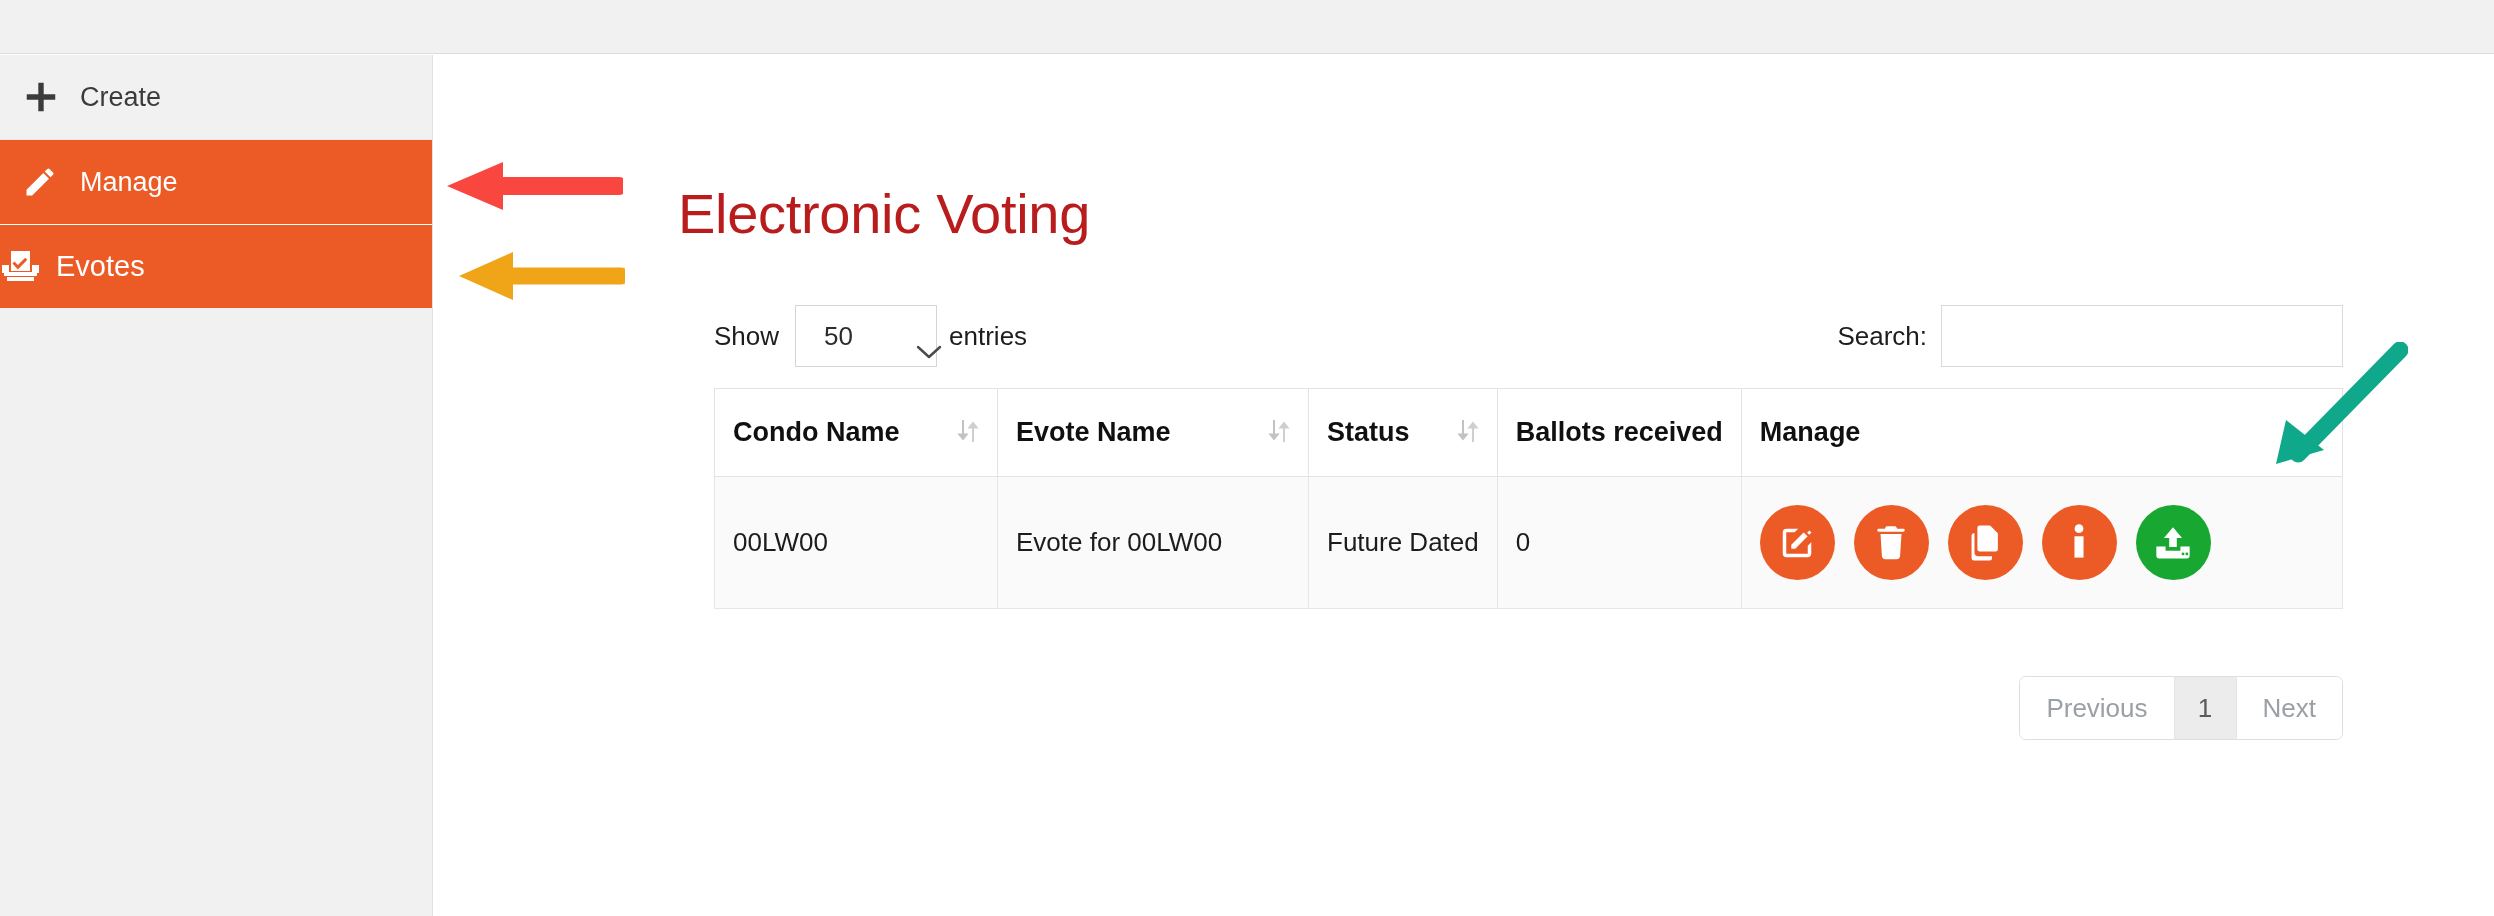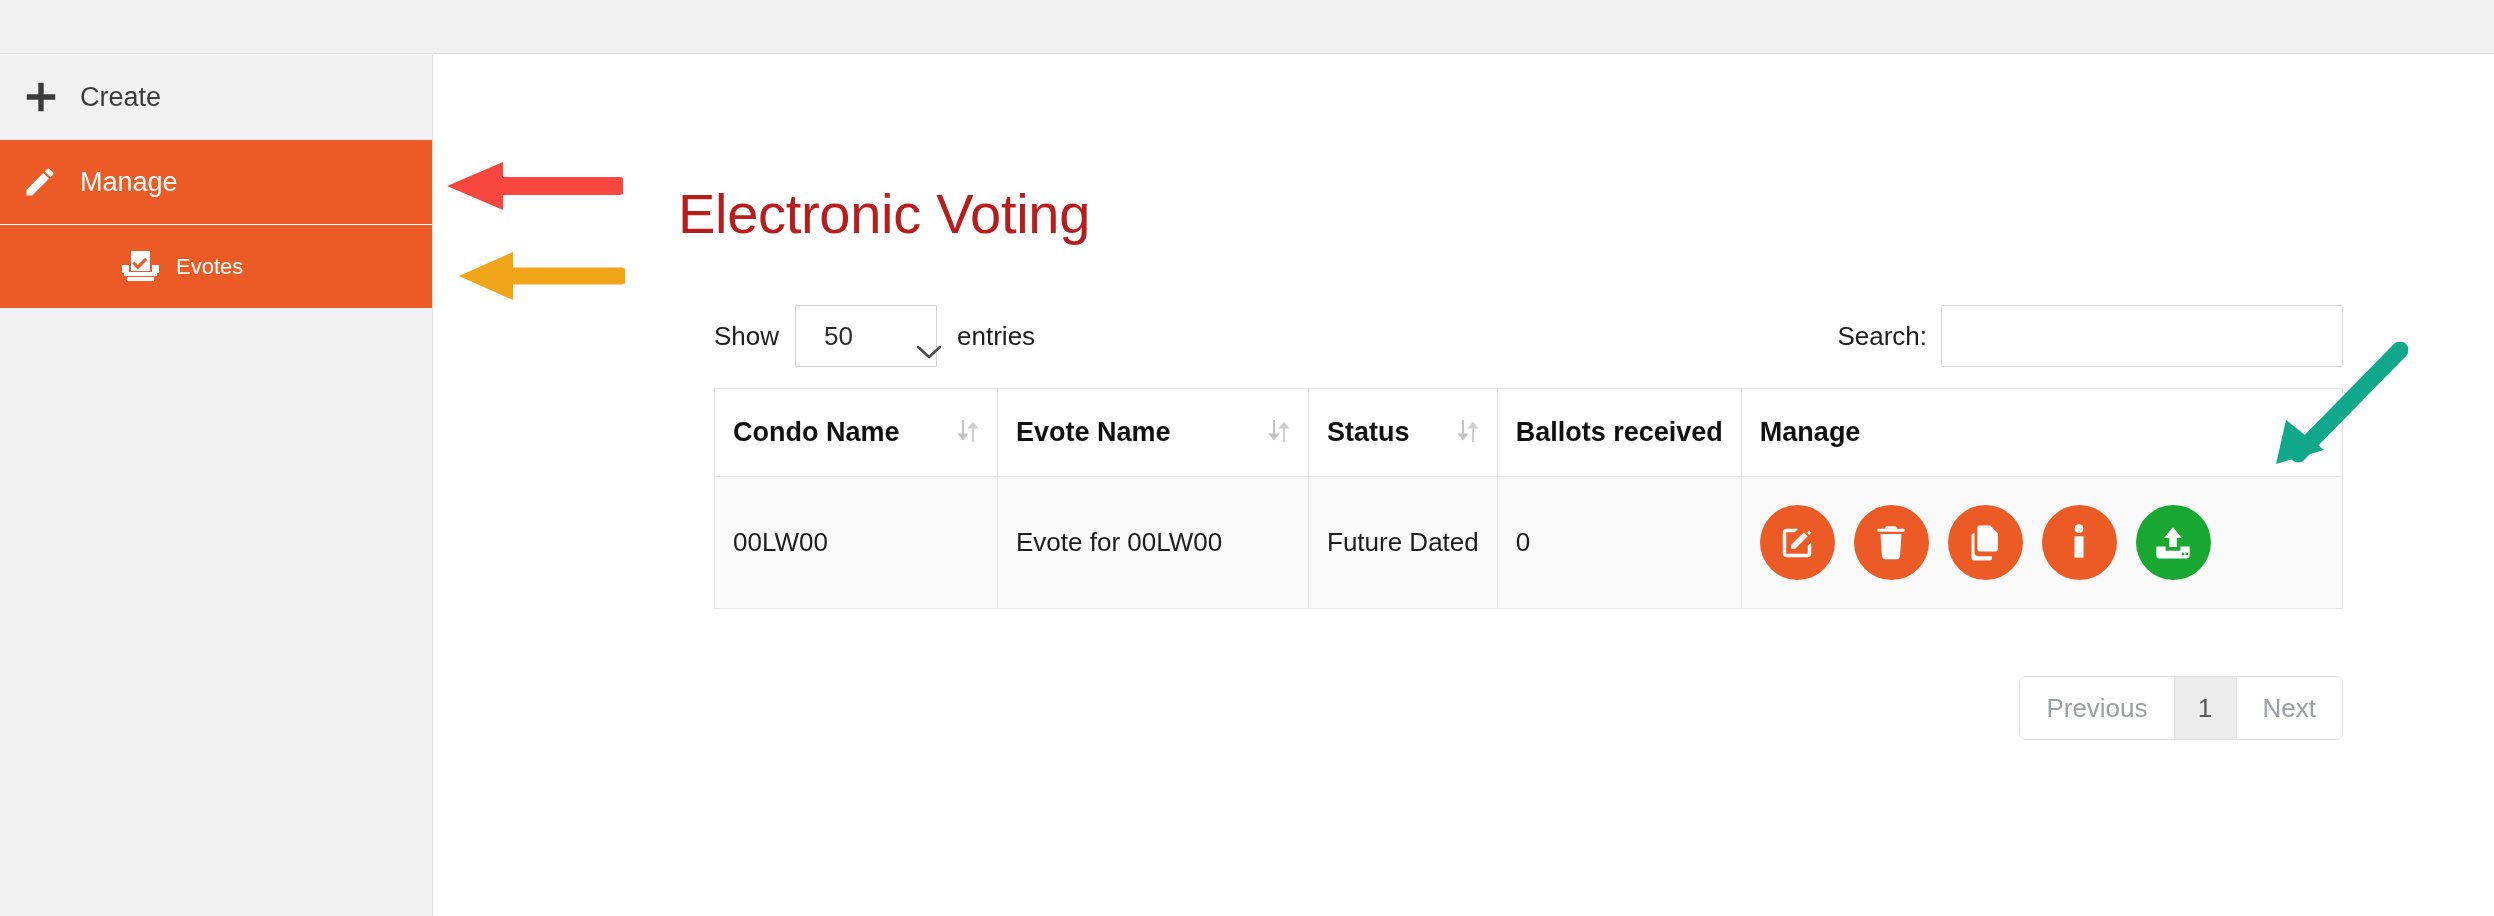--- a/index.html
+++ b/index.html
@@ -44,22 +44,21 @@
     margin-right: 14px;
   }
   .nav-item.active {
     background: #ec5b26;
     color: #ffffff;
     border-bottom: 1px solid #ffffff;
   }
   .nav-sub {
     display: flex; align-items: center;
     height: 83px;
-    padding-left: 120px;
-    font-size: 22px;
+    font-size: 29px;
     color: #ffffff;
     background: #ec5b26;
     cursor: pointer;
   }
   .nav-sub .ic { margin-right: 16px; display:flex; align-items:center; }
 
   
   .main { position: absolute; left: 434px; top: 55px; width: 2060px; height: 861px; background:#fff; }
 
   .page-title {
@@ -87,21 +86,21 @@
     display: flex; align-items: center;
     padding-left: 28px;
     font-size: 26px; color: #2c2c2c;
     cursor: pointer;
   }
   .sel .chev {
     position: absolute; right: 20px; top: 50%;
     transform: translateY(-50%);
     width: 0; height: 0;
   }
-  .show-wrap .after { margin-left: 20px; }
+  .show-wrap .after { margin-left: 12px; }
 
   .search-wrap {
     position: absolute; right: 0; top: 15px;
     display: flex; align-items: center;
     font-size: 26px; color: #1d1d1d;
   }
   .search-wrap .lbl { margin-right: 14px; }
   .search-input {
     width: 402px; height: 62px;
     border: 1px solid #d9d9d9;

